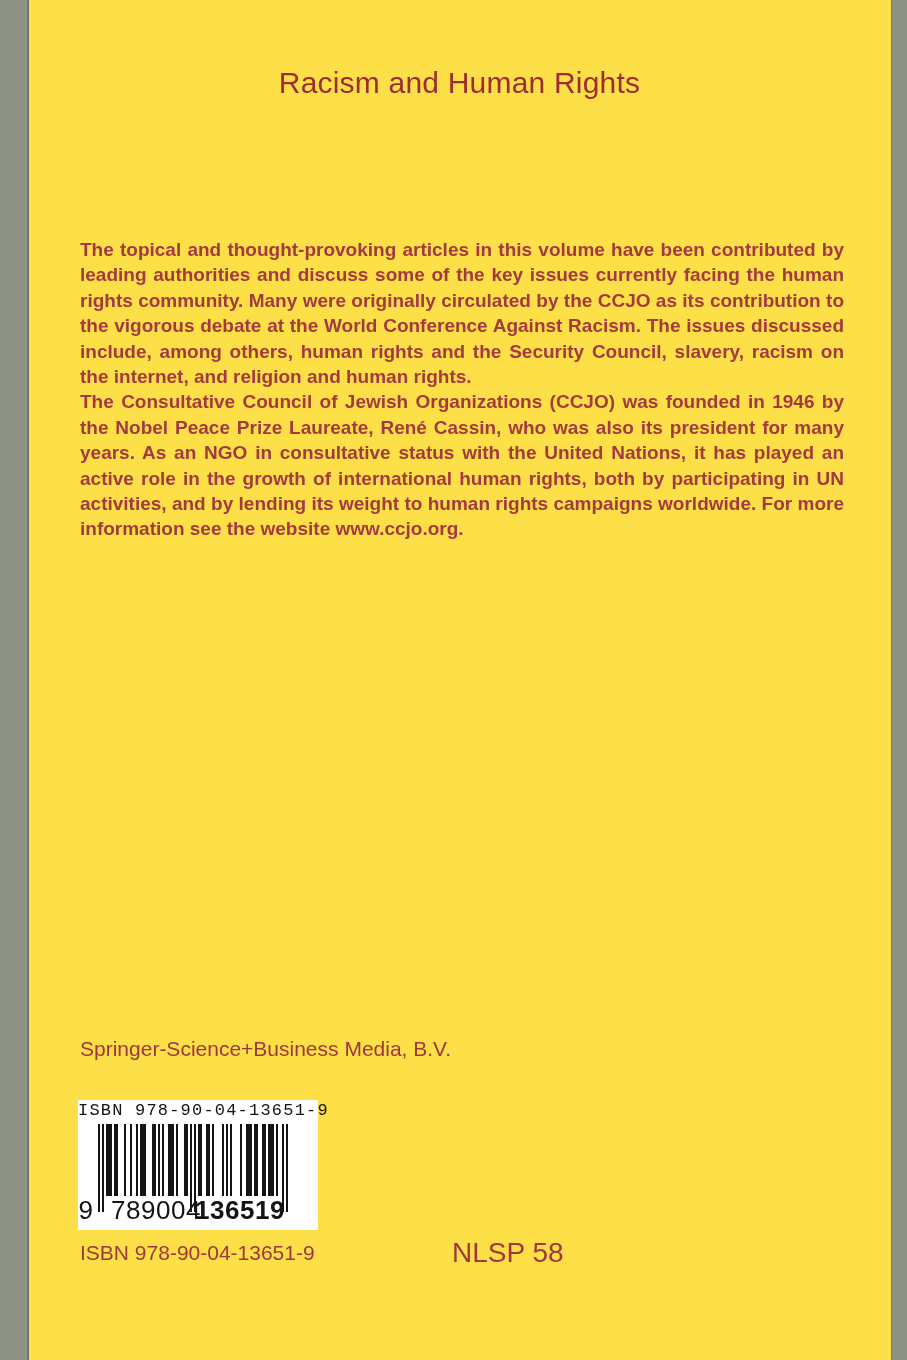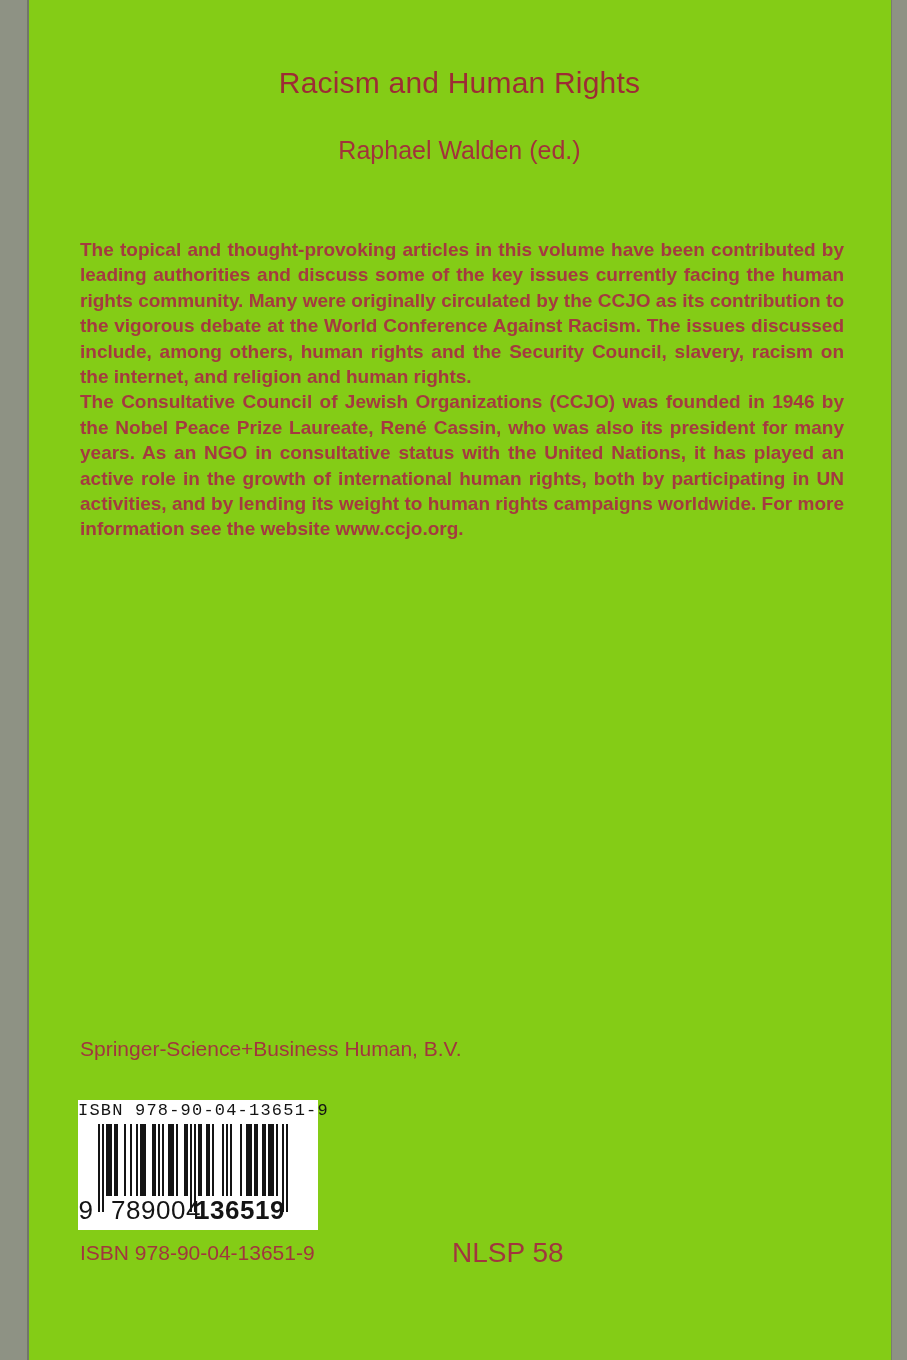--- a/index.html
+++ b/index.html
@@ -1,19 +1,19 @@
 <!DOCTYPE html>
 <html><head>
 <meta charset="utf-8">
 <style>
   html,body{margin:0;padding:0;background:#ffffff;}
   .page{
     position:relative;
     width:907px;height:1360px;
-    background:#84cc16;
+    background:#fde047;
     overflow:hidden;
     font-family:"Liberation Sans", sans-serif;
   }
   .edge{position:absolute;top:0;height:100%;background:#8e9284;}
   .edge-left{left:0;width:27px;border-right:2px solid #72766a;}
   .edge-right{right:0;width:15px;border-left:1px solid #797d6f;}
 
   .book-title{
     position:absolute;left:27px;right:15px;top:64px;
     text-align:center;
@@ -79,28 +79,27 @@
 </head>
 <body>
 
 <div class="page">
 
   <div class="edge edge-left"></div>
   <div class="edge edge-right"></div>
 
   <div class="book-title">Racism and Human Rights</div>
 
-  <div class="book-editor">Raphael  Walden (ed.)</div>
 
   <div class="blurb">
     <p>The topical and thought-provoking articles in this volume have been contributed by leading authorities and discuss some of the key issues currently facing the human rights community.  Many were originally circulated by the CCJO as its contribution to the vigorous debate at the World Conference Against Racism.  The issues discussed include, among others, human rights and the Security Council, slavery, racism on the internet, and religion and human rights.</p>
     <p>The Consultative Council of Jewish Organizations (CCJO) was founded in 1946 by the Nobel Peace Prize Laureate, René Cassin, who was also its president for many years.  As an NGO in consultative status with the United Nations, it has played an active role in the growth of international human rights, both by participating in UN activities, and by lending its weight to human rights campaigns worldwide. For more information see the website www.ccjo.org.</p>
   </div>
 
-  <div class="publisher-line">Springer-Science+Business Human, B.V.</div>
+  <div class="publisher-line">Springer-Science+Business Media, B.V.</div>
 
   <div class="barcode-block">
     <div class="barcode-isbn-text">ISBN 978-90-04-13651-9</div>
     <svg class="barcode-svg" width="190" height="90" viewBox="0 0 190 90">
         <rect x="0" y="0" width="2" height="88" fill="#141414"></rect>
         <rect x="4" y="0" width="2" height="88" fill="#141414"></rect>
         <rect x="8" y="0" width="2" height="72" fill="#141414"></rect>
         <rect x="10" y="0" width="2" height="72" fill="#141414"></rect>
         <rect x="12" y="0" width="2" height="72" fill="#141414"></rect>
         <rect x="16" y="0" width="2" height="72" fill="#141414"></rect>

